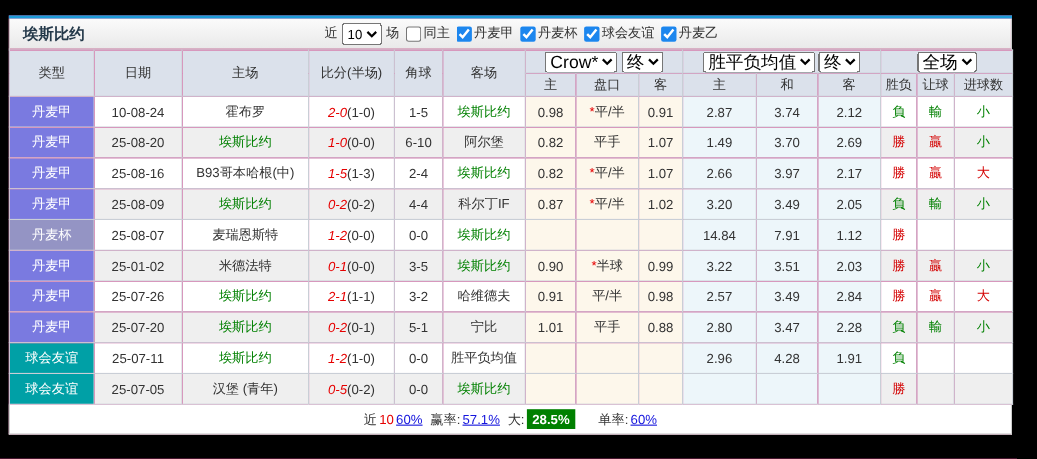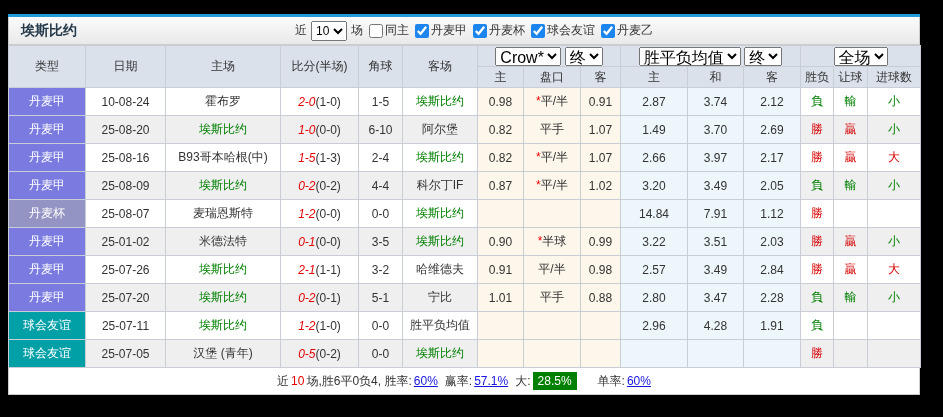--- a/index.html
+++ b/index.html
@@ -39,21 +39,21 @@
   .star{color:#e60000;}
   .res-red{color:#d40000;}
   .res-green{color:#008000;}
   .footer{
     height:27px;border:1px solid #ccc;border-top:none;background:#fff;
     display:flex;align-items:center;justify-content:center;font-size:12px;color:#333;box-sizing:border-box;
   }
   .footer span{margin:0 1px;}
   .num-red{color:#e60000;}
   .num-blue{color:#1515dd;text-decoration:underline;}
-  .badge-green{background:#008000;color:#fff;font-weight:normal;padding:2px 5px;margin:0 3px;}
+  .badge-green{background:#008000;color:#fff;font-weight:bold;padding:2px 5px;margin:0 3px;}
 </style>
 </head>
 <body>
 
 <div class="panel">
   <div class="titlebar">
     <span class="title">埃斯比约</span>
     <div class="filters">
       <span>近</span>
       <select>
@@ -303,21 +303,20 @@
           <td class="res-red">勝</td>
           <td></td>
           <td></td>
         </tr>
       </tbody>
   </table>
 
   <div class="footer">
     <span>近</span>
       <span class="num-red">10</span>
-      <span>场,胜6平0负4, 胜率:</span>
       <span class="num-blue">60%</span>
     <span style="margin-left:6px;">赢率:</span>
       <span class="num-blue">57.1%</span>
     <span style="margin-left:6px;">大:</span>
       <span class="badge-green">28.5%</span>
     <span style="margin-left:20px;">单率:</span>
       <span class="num-blue">60%</span>
   </div>
 </div>
 

